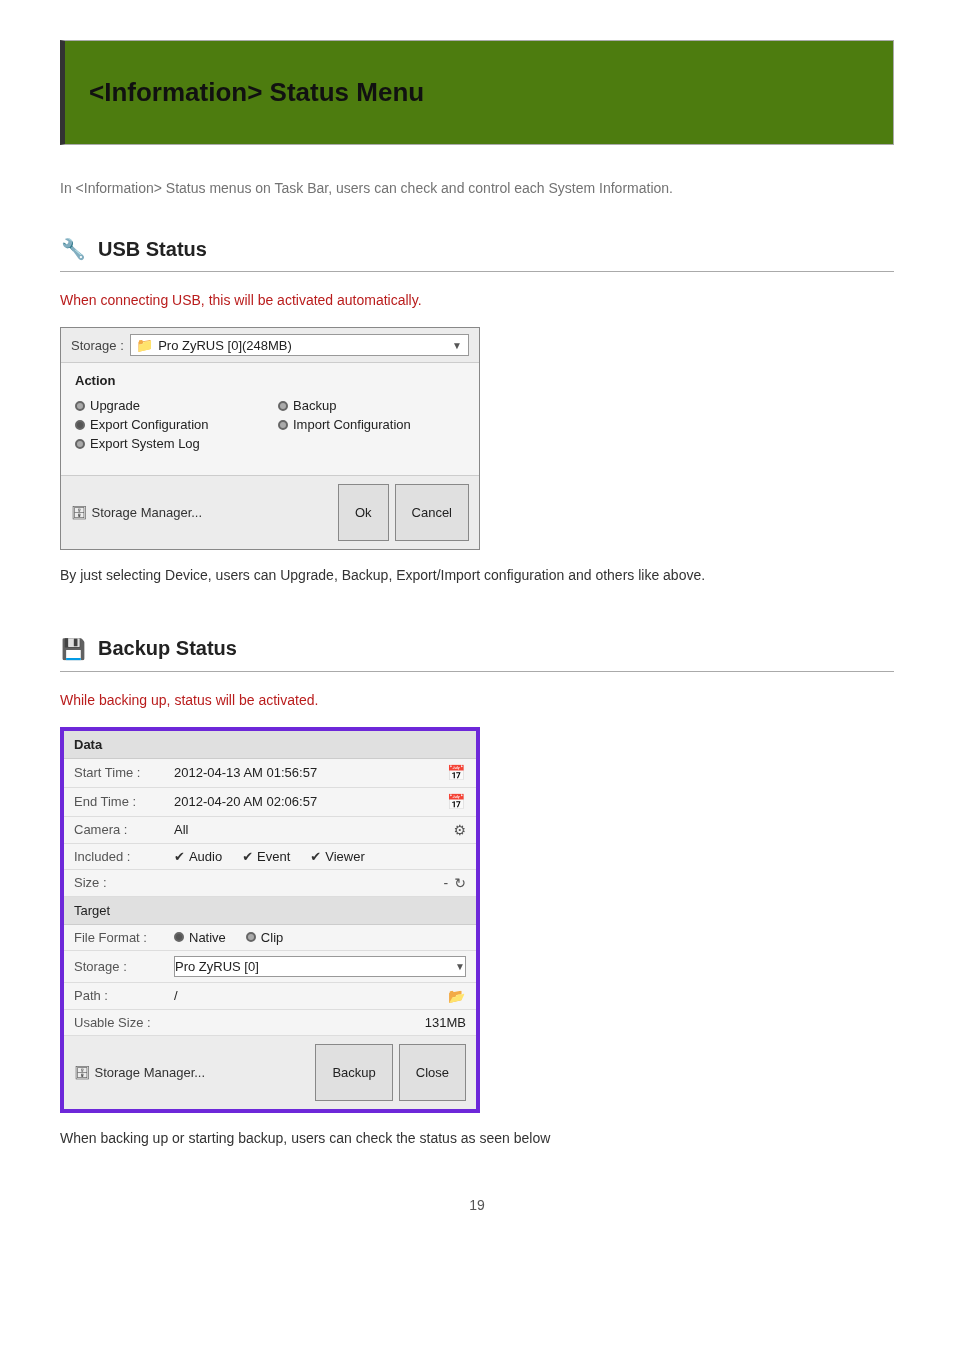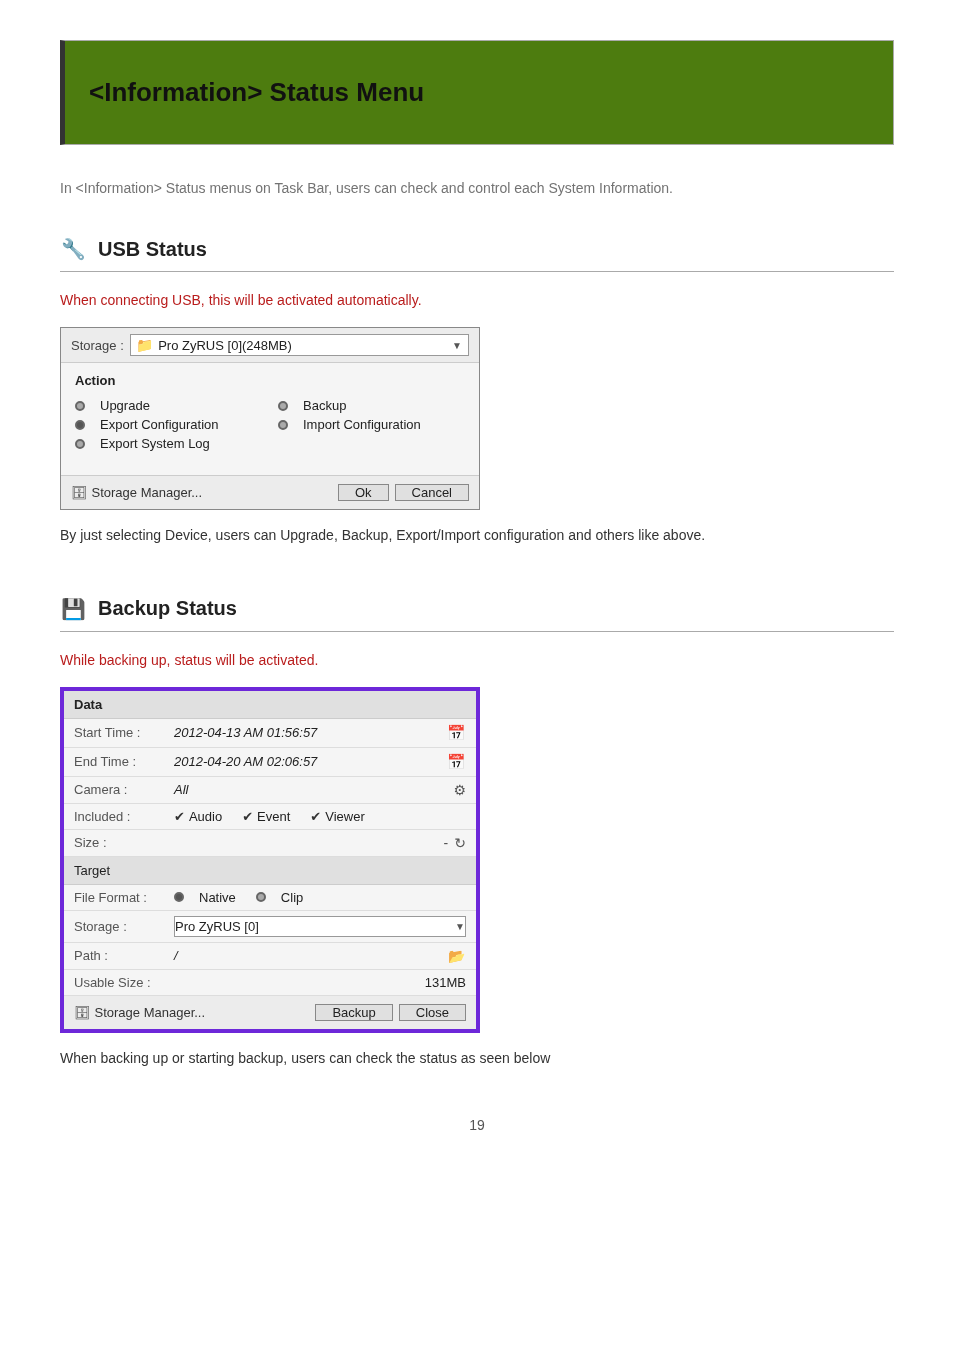--- a/index.html
+++ b/index.html
@@ -115,21 +115,21 @@
     }
     .action-options {
       display: grid;
       grid-template-columns: 1fr 1fr;
       gap: 4px 16px;
       margin-bottom: 14px;
     }
     .radio-option {
       display: flex;
       align-items: center;
-      gap: 15px;
+      gap: 5px;
       font-size: 13px;
     }
     .radio-dot {
       width: 10px;
       height: 10px;
       border-radius: 50%;
       border: 2px solid #666;
       background: #aaa;
       flex-shrink: 0;
     }
@@ -157,21 +157,21 @@
       gap: 4px;
       font-size: 13px;
       color: #333;
       cursor: pointer;
     }
     .footer-buttons {
       display: flex;
       gap: 6px;
     }
     .btn {
-      padding: 0 16px;
+      padding: 20px 16px;
       border: 1px solid #888;
       background: #e0e0e0;
       font-size: 13px;
       cursor: pointer;
       color: #222;
     }
 
     .after-text {
       color: #333;
       line-height: 1.6;
@@ -203,21 +203,20 @@
     .backup-row-label {
       width: 100px;
       color: #555;
       font-size: 13px;
       flex-shrink: 0;
     }
     .backup-row-value {
       flex: 1;
       color: #222;
       font-size: 13px;
-      font-style: italic;
     }
     .backup-row-icon {
       font-size: 15px;
       color: #555;
       margin-left: auto;
       cursor: pointer;
     }
     .backup-checkboxes {
       display: flex;
       gap: 20px;

